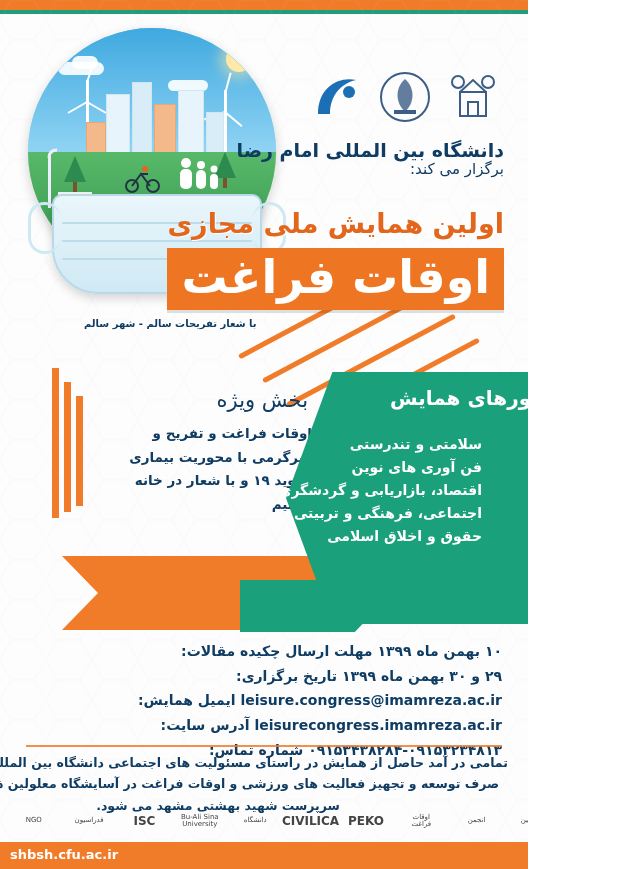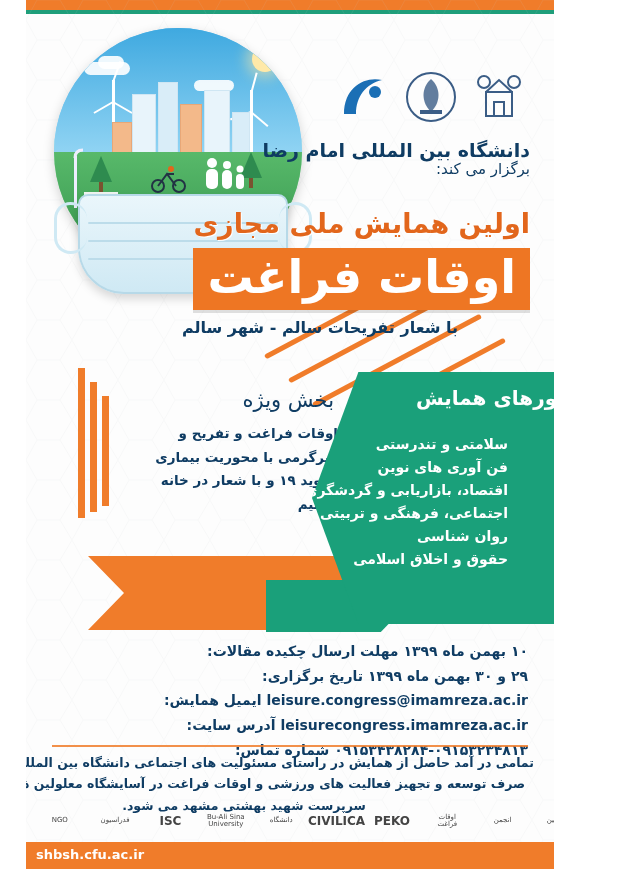--- a/index.html
+++ b/index.html
@@ -7,21 +7,20 @@
     width:621px;height:869px;
     background:#ffffff;
     font-family:"DejaVu Sans","Liberation Sans",sans-serif;
     overflow:hidden;
     position:relative;
   }
   .poster{
     position:absolute;left:0;top:0;width:528px;height:869px;
     background:#fdfdfd;
     overflow:hidden;
-    margin-left:26px;
   }
   
   .topbar{position:absolute;left:0;top:0;width:621px;height:10px;background:#f07c2a;}
   .topbar2{position:absolute;left:0;top:10px;width:621px;height:4px;background:#1f9e7a;}
 
   
   .hexbg{
     position:absolute;left:0;top:0;width:621px;height:869px;
     opacity:.10;
   }
@@ -81,22 +80,22 @@
   .t2-wrap{position:absolute;right:24px;top:248px;width:420px;text-align:right;}
   .t2{
     display:inline-block;
     font-size:46px;font-weight:bold;color:#ffffff;
     background:#ee7623;
     padding:2px 14px 6px 14px;
     letter-spacing:2px;
     box-shadow:0 3px 0 rgba(0,0,0,.12);
   }
   .t3{
-    position:absolute;right:24px;top:318px;width:420px;text-align:center;
-    font-size:16px;font-weight:bold;color:#0f3c63;
+    position:absolute;right:24px;top:318px;width:420px;text-align:left;
+    font-size:10px;font-weight:bold;color:#0f3c63;
   }
 
   
   .stripes{position:absolute;right:-10px;top:300px;width:330px;height:120px;overflow:hidden;}
   .stripes i{position:absolute;height:5px;background:#f07c2a;transform:rotate(-28deg);border-radius:3px;}
 
   
   .hexpanel{
     position:absolute;left:286px;top:372px;width:290px;height:252px;
     background:#1aa07a;
@@ -335,21 +334,20 @@
       <div class="hexdot"></div>
       <div class="hexdot"></div>
       <div class="hexdot"></div>
       <div class="hexdot"></div>
     </div>
     <ul class="axes">
       <li>سلامتی و تندرستی</li>
       <li>فن آوری های نوین</li>
       <li>اقتصاد، بازاریابی و گردشگری</li>
       <li>اجتماعی، فرهنگی و تربیتی</li>
-      <li>روان شناسی</li>
       <li>حقوق و اخلاق اسلامی</li>
     </ul>
   </div>
 
   <div class="info">
     <div class="row">
       <span class="val">۱۰ بهمن ماه ۱۳۹۹</span>
       <span class="lbl">مهلت ارسال چکیده مقالات:</span>
     </div>
     <div class="row">

